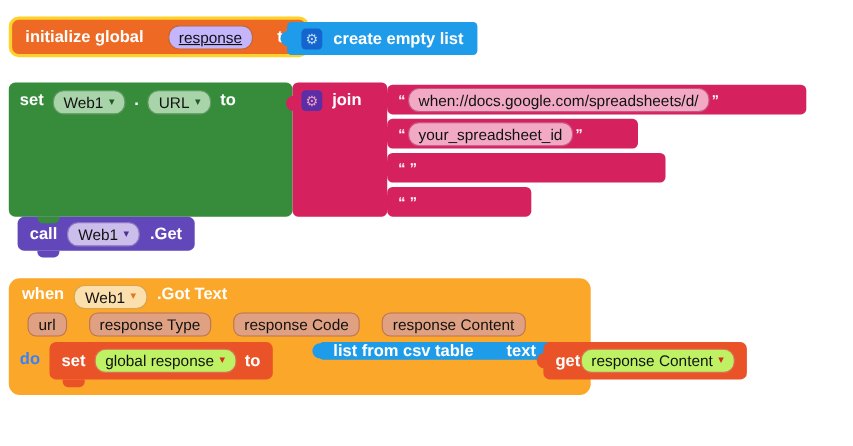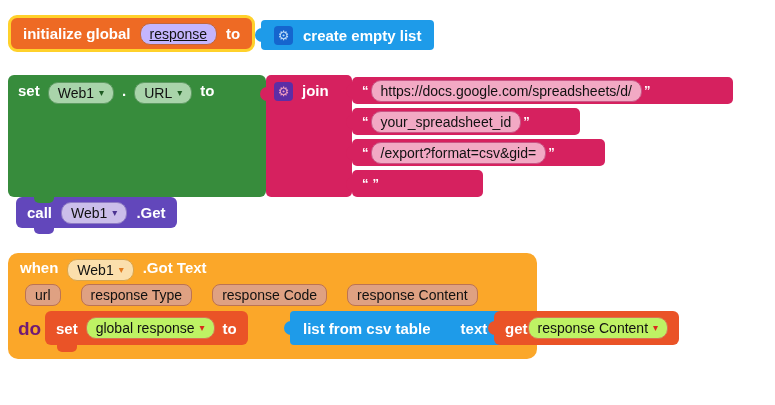--- a/index.html
+++ b/index.html
@@ -51,21 +51,21 @@
   .pill-peach .dd-arrow{color:#D92B1C;}
 
   .quote{color:#fff;font-size:13px;font-weight:700;margin:0 2px;}
   .tab{position:absolute;border-radius:0 0 5px 5px;}
   .params{position:absolute;display:flex;gap:20px;}
   .params .pill{border-radius:8px;}
 </style>
 </head>
 <body>
 
-<div class="block c-init" style="left:8px;top:15px;height:37px;padding:0 12px;gap:9px;">
+<div class="block c-init" style="left:8px;top:15px;height:37px;padding:0 12px;gap:22px;">
   <span class="lbl">initialize global</span>
   <span class="pill pill-salmon">
     <span>response</span>
   </span>
   <span class="lbl">to</span>
 </div>
 
 <div class="block c-list" style="left:261px;top:20px;height:30px;padding:0 13px;gap:10px;">
   <span class="plug"></span>
   <span class="gear" style="background:#1565CE;color:#BBDBF7;">
@@ -93,40 +93,37 @@
   <span class="gear" style="background:#5B2EA6;color:#EE9DC0;">
       <span>⚙</span>
     </span>
   <span class="lbl">join</span>
 </div>
 
 <div class="block c-pink" style="left:352px;top:77px;width:381px;height:27px;padding:0 8px;">
   <span class="plug"></span>
   <span class="quote">“</span>
   <span class="pill pill-pinklt">
-      <span>https://docs.google.com/spreadsheets/d/</span>
+      <span>when://docs.google.com/spreadsheets/d/</span>
     </span>
   <span class="quote">”</span>
 </div>
 
 <div class="block c-pink" style="left:352px;top:108px;width:228px;height:27px;padding:0 8px;">
   <span class="plug"></span>
   <span class="quote">“</span>
   <span class="pill pill-pinklt">
       <span>your_spreadsheet_id</span>
     </span>
   <span class="quote">”</span>
 </div>
 
 <div class="block c-pink" style="left:352px;top:139px;width:253px;height:27px;padding:0 8px;">
   <span class="plug"></span>
   <span class="quote">“</span>
-  <span class="pill pill-pinklt">
-      <span>/export?format=csv&amp;gid=</span>
-    </span>
   <span class="quote">”</span>
 </div>
 
 <div class="block c-pink" style="left:352px;top:170px;width:131px;height:27px;padding:0 8px;">
   <span class="plug"></span>
   <span class="quote">“</span>
   <span class="quote">”</span>
 </div>
 
 <div class="tab" style="left:34px;top:197px;width:20px;height:6px;background:#378C3C;z-index:3;"></div>
@@ -157,33 +154,33 @@
       <span>response Type</span>
     </span>
   <span class="pill pill-tan">
       <span>response Code</span>
     </span>
   <span class="pill pill-tan">
       <span>response Content</span>
     </span>
 </div>
 
-<span class="lbl" style="position:absolute;left:18px;top:318px;font-size:19px;font-weight:600;color:#701a75;">do</span>
+<span class="lbl" style="position:absolute;left:18px;top:318px;font-size:15px;font-weight:600;color:#3b82f6;">do</span>
 
 <div class="block c-red" style="left:45px;top:311px;height:34px;padding:0 11px;gap:8px;z-index:2;">
   <span class="lbl">set</span>
   <span class="pill pill-peach">
     <span>global response</span>
     <span class="dd-arrow">▾</span>
   </span>
   <span class="lbl">to</span>
 </div>
 <div class="tab" style="left:57px;top:345px;width:20px;height:7px;background:#EA5327;z-index:2;"></div>
 
-<div class="block c-list" style="left:290px;top:311px;height:34px;padding:0 13px;gap:10px;z-index:2;">
+<div class="block c-list" style="left:290px;top:311px;height:16px;padding:0 13px;gap:10px;z-index:2;">
   <span class="plug"></span>
   <span class="lbl">list from csv table</span>
   <span class="lbl" style="margin-left:20px;margin-right:14px;">text</span>
 </div>
 
 <div class="block c-red" style="left:494px;top:311px;height:34px;padding:0 11px;gap:0;z-index:3;">
   <span class="plug"></span>
   <span class="lbl">get</span>
   <span class="pill pill-peach">
     <span>response Content</span>

